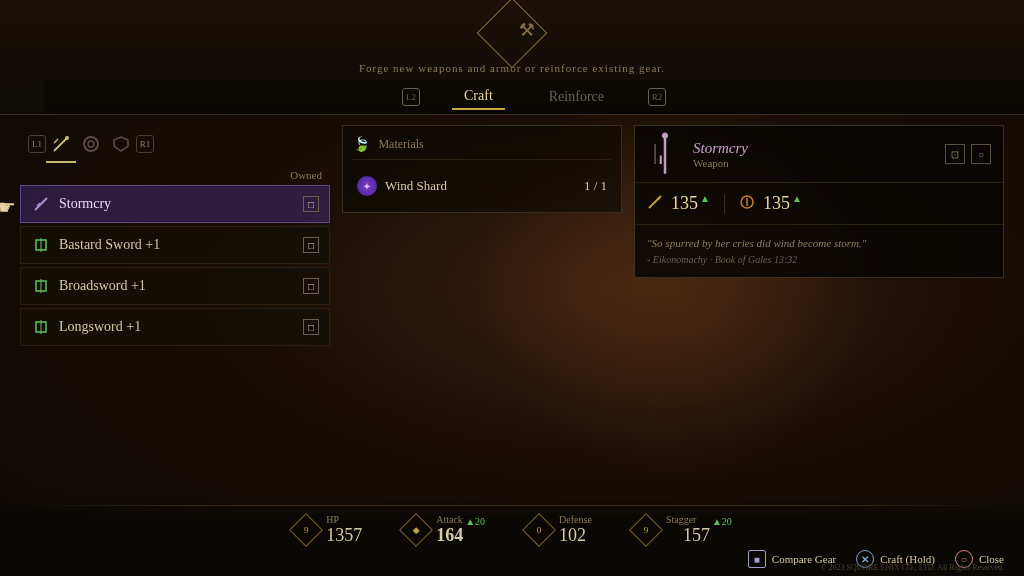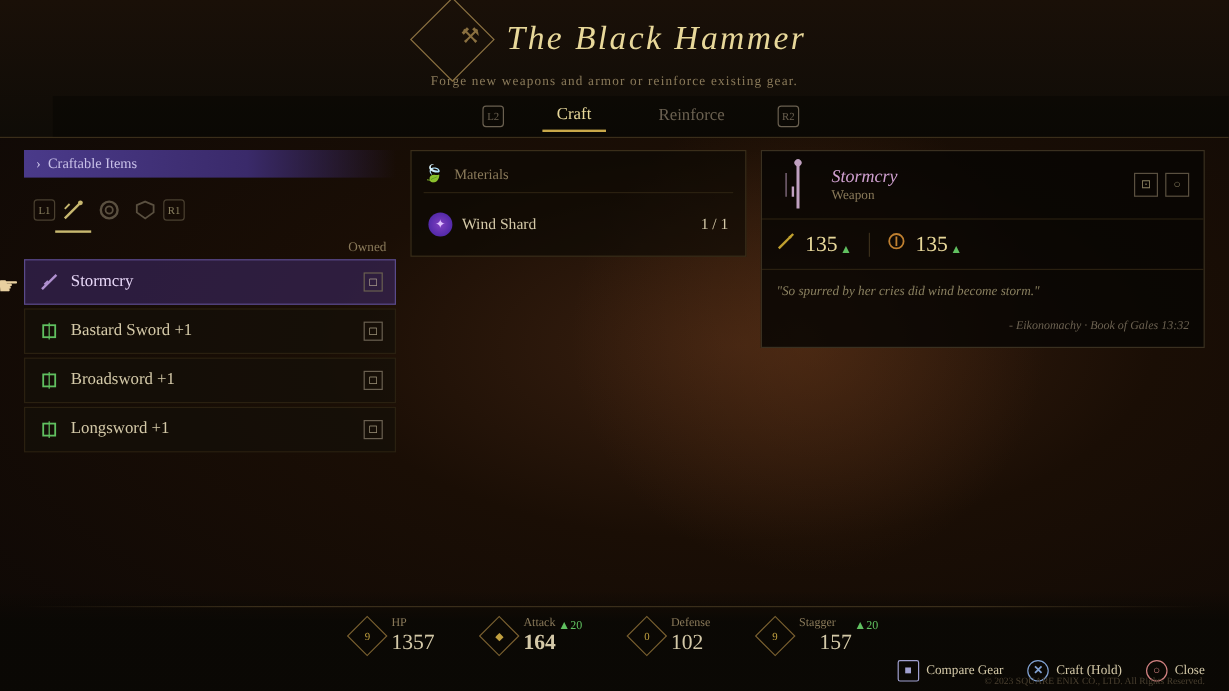--- a/index.html
+++ b/index.html
@@ -401,21 +401,21 @@
       align-items: center;
       gap: 8px;
       padding: 10px 12px;
       border-bottom: 1px solid #2a2010;
     }
 
     .stat-value {
       font-size: 18px;
       color: #e8d89a;
       display: flex;
-      align-items: flex-end;
+      align-items: flex-start;
     }
 
     .stat-up {
       font-size: 10px;
       color: #60c060;
       margin-left: 2px;
     }
 
     .stat-separator {
       width: 1px;
@@ -426,24 +426,24 @@
 
     .detail-quote {
       padding: 10px 12px;
       font-size: 11px;
       color: #8a8060;
       font-style: italic;
       line-height: 1.5;
     }
 
     .detail-quote-cite {
-      text-align: right;
+      text-align: left;
       font-size: 10px;
       color: #6a6050;
-      margin-top: 12px;
+      margin-top: 0;
     }
 
     
     .bottom-bar {
       position: absolute;
       bottom: 0;
       left: 0;
       right: 0;
       z-index: 10;
       background: linear-gradient(180deg, transparent 0%, rgba(10,8,4,0.95) 30%);
@@ -535,43 +535,37 @@
 <div class="bg-overlay"></div>
 <div class="bg-figure"></div>
 
 <div class="top-bar">
   <div class="logo-area">
     <div class="anvil-icon">
       <div class="anvil-diamond">
         <span class="anvil-symbol">⚒</span>
       </div>
     </div>
-    <div>
-      <div class="shop-title">The Black Hammer</div>
-    </div>
   </div>
   <div class="shop-subtitle">Forge new weapons and armor or reinforce existing gear.</div>
   <div class="tab-row">
     <span class="controller-btn">L2</span>
     <div class="tab-button active">
       <span>Craft</span>
     </div>
     <div class="tab-button inactive">
       <span>Reinforce</span>
     </div>
     <span class="controller-btn">R2</span>
   </div>
 </div>
 
 <div class="main-content">
 
   <div class="left-panel">
-    <div class="craftable-header">
-      <span>Craftable Items</span>
-    </div>
 
     <div class="category-icons">
       <span class="controller-btn" style="color:#8a8060;border-color:#4a4030;">L1</span>
       <div class="cat-icon active">
         <svg width="18" height="18" viewBox="0 0 18 18" fill="none">
           <line x1="2" y1="16" x2="16" y2="2" stroke="#c8b870" stroke-width="2"></line>
           <line x1="2" y1="8" x2="6" y2="4" stroke="#c8b870" stroke-width="1.5"></line>
           <circle cx="15" cy="3" r="2" fill="#c8b870"></circle>
         </svg>
       </div>

